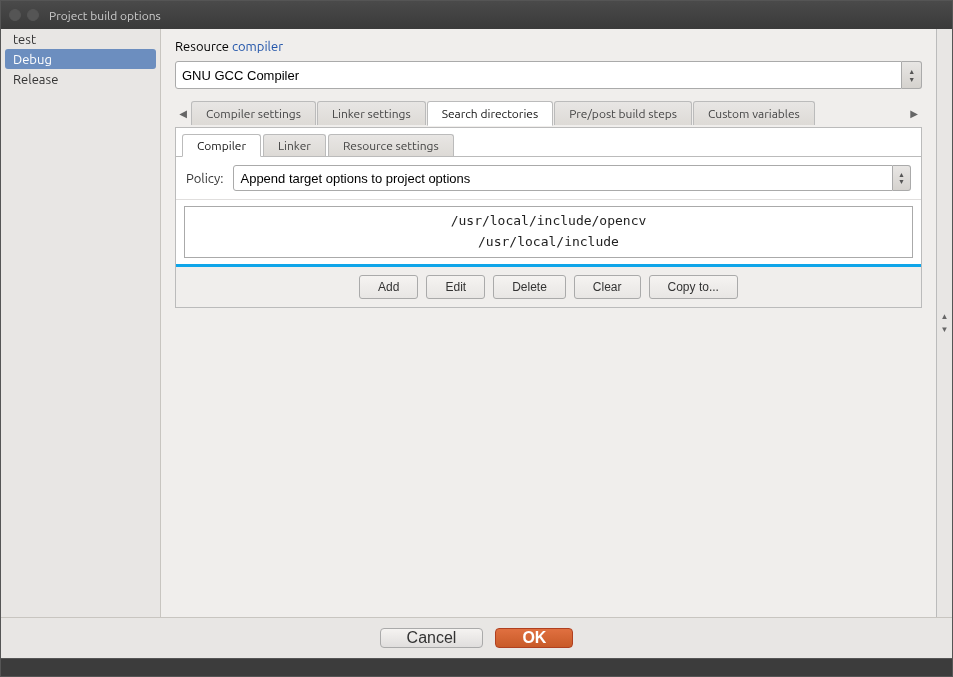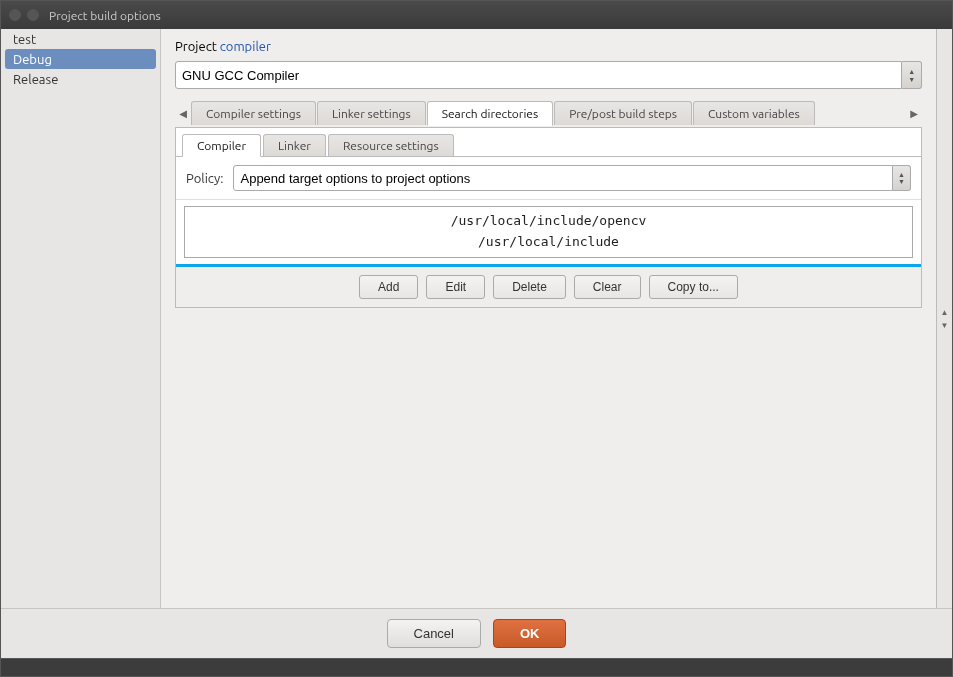--- a/index.html
+++ b/index.html
@@ -266,24 +266,24 @@
       display: flex;
       justify-content: center;
       align-items: center;
       gap: 12px;
       padding: 10px;
       border-top: 1px solid #c8c5c0;
       background: #e8e6e4;
       flex-shrink: 0;
     }
     .footer-btn {
-      padding: 6px 26px;
+      padding: 0 26px;
       border: 1px solid #aaa;
       border-radius: 4px;
-      font-size: 13px;
+      font-size: 16px;
       cursor: pointer;
     }
     .cancel-btn {
       background: linear-gradient(to bottom, #f5f3f1, #e0dedd);
       color: #333;
     }
     .ok-btn {
       background: linear-gradient(to bottom, #e07040, #c85a28);
       color: white;
       border-color: #b04020;
@@ -334,21 +334,21 @@
 
     <div class="sidebar">
       <div class="sidebar-item">test</div>
       <div class="sidebar-item selected">Debug</div>
       <div class="sidebar-item">Release</div>
     </div>
 
     <div class="main-panel">
 
       <div style="margin-bottom:4px;">
-        <span>Project</span>
+        <span>Resource</span>
         <span style="color:#2255aa;">compiler</span>
       </div>
 
       <div class="compiler-select-wrap">
         <select class="compiler-select">
           <option>GNU GCC Compiler</option>
         </select>
         <div class="spinner-btn">
           <span class="spinner-arrow">▲</span>
           <span class="spinner-arrow">▼</span>

